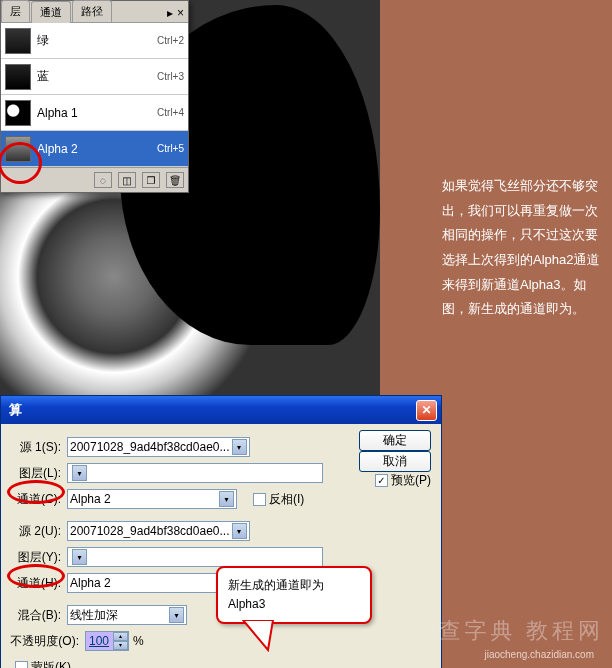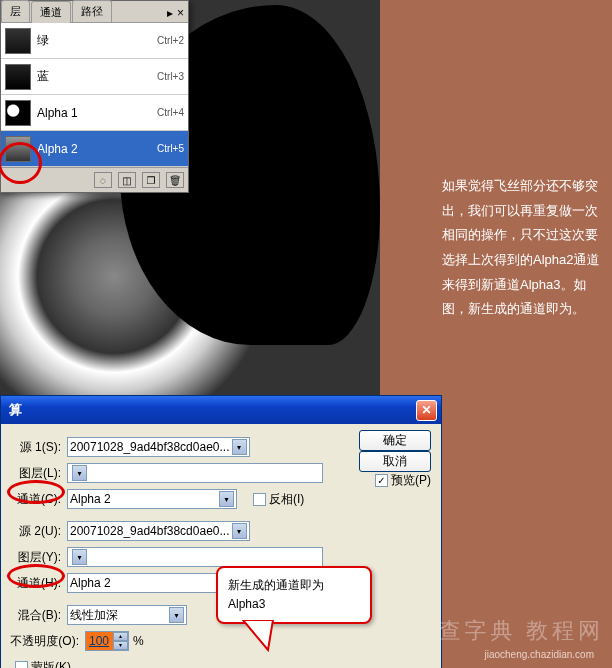--- a/index.html
+++ b/index.html
@@ -39,21 +39,21 @@
 .lbl{width:58px;text-align:right;padding-right:6px}
 .combo{flex:0 0 170px;height:20px;border:1px solid #7f9db9;background:#fff;display:flex;align-items:center;padding:0 2px}
 .combo.wide{flex:0 0 256px}
 .combo-txt{flex:1;overflow:hidden;white-space:nowrap}
 .combo-arr{width:15px;height:16px;background:linear-gradient(#cde,#abd);border:1px solid #7f9db9;display:flex;align-items:center;justify-content:center;font-size:8px;margin-left:2px}
 .chk{margin-left:16px;display:flex;align-items:center;gap:3px}
 .chkbox{width:13px;height:13px;border:1px solid #7f9db9;background:#fff}
 .chkbox.on::after{content:"✓";font-size:10px;display:block;line-height:11px;text-align:center}
 .sidebtns{position:absolute;right:10px;top:6px;display:flex;flex-direction:column;gap:0;align-items:center}
 .winbtn{width:72px;height:21px;border:1px solid #003c74;background:linear-gradient(#fff,#eee);border-radius:3px;display:flex;align-items:center;justify-content:center}
-.spinbox{width:44px;height:20px;border:1px solid #7f9db9;background:#f97316;display:flex;align-items:center}
+.spinbox{width:44px;height:20px;border:1px solid #7f9db9;background:#c4b5fd;display:flex;align-items:center}
 .spin-val{flex:1;padding:0 3px;text-decoration:underline;color:#003c74}
 .spin-arrs{display:flex;flex-direction:column}
 .spin-arrs div{width:15px;height:9px;background:linear-gradient(#cde,#abd);border:1px solid #7f9db9;font-size:6px;text-align:center;line-height:7px}
 .callout{position:absolute;border:2px solid #d00;background:#fff;border-radius:8px;padding:8px 10px;box-shadow:2px 2px 4px rgba(0,0,0,.3);line-height:1.6}
 .red-oval{position:absolute;border:3px solid #d00;border-radius:50%;pointer-events:none}
 
 .watermark{position:absolute;right:8px;bottom:22px;color:rgba(255,255,255,.35);font-size:22px;letter-spacing:4px;font-family:"SimSun"}
 .wm-url{position:absolute;right:18px;bottom:8px;color:#e8d0c6;font-size:10px}
 </style>
 </head>

